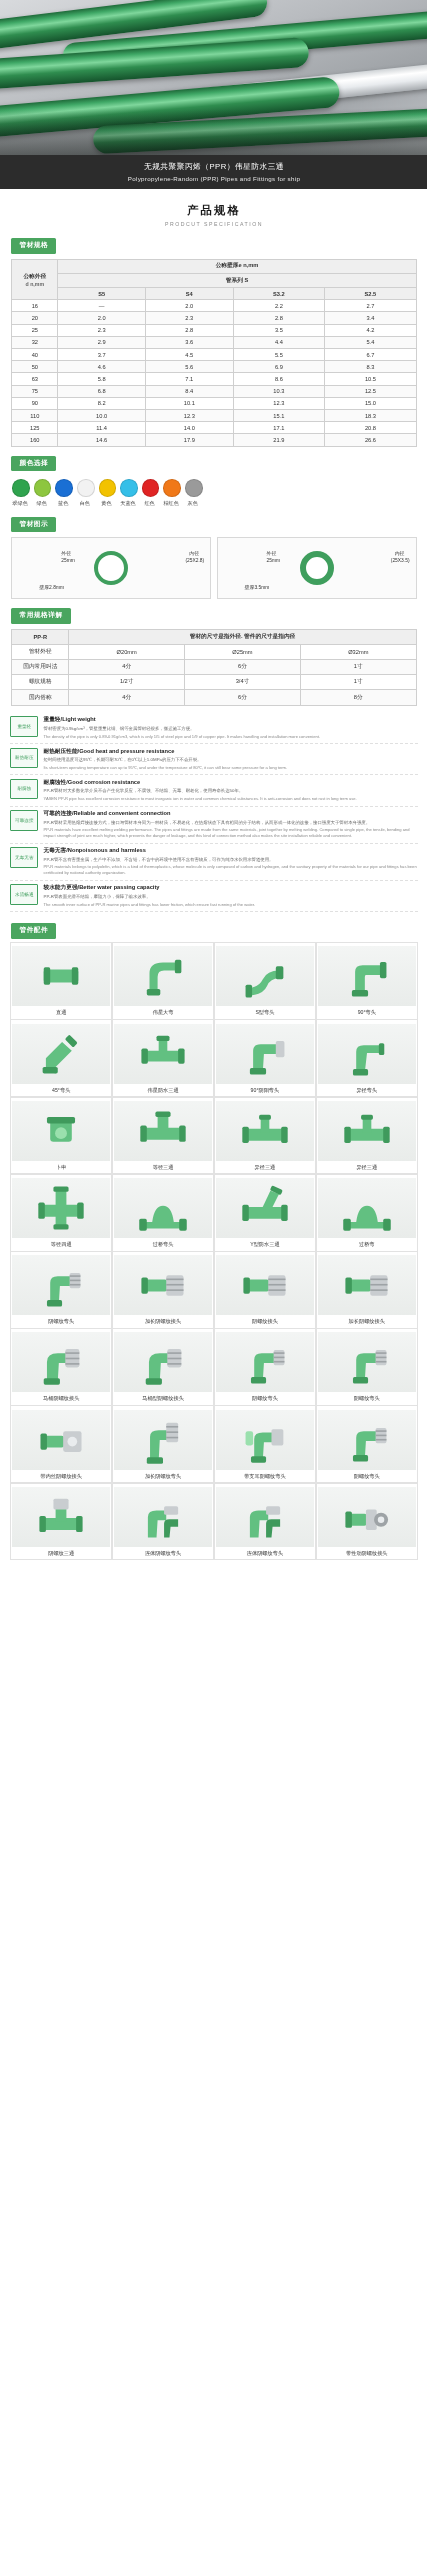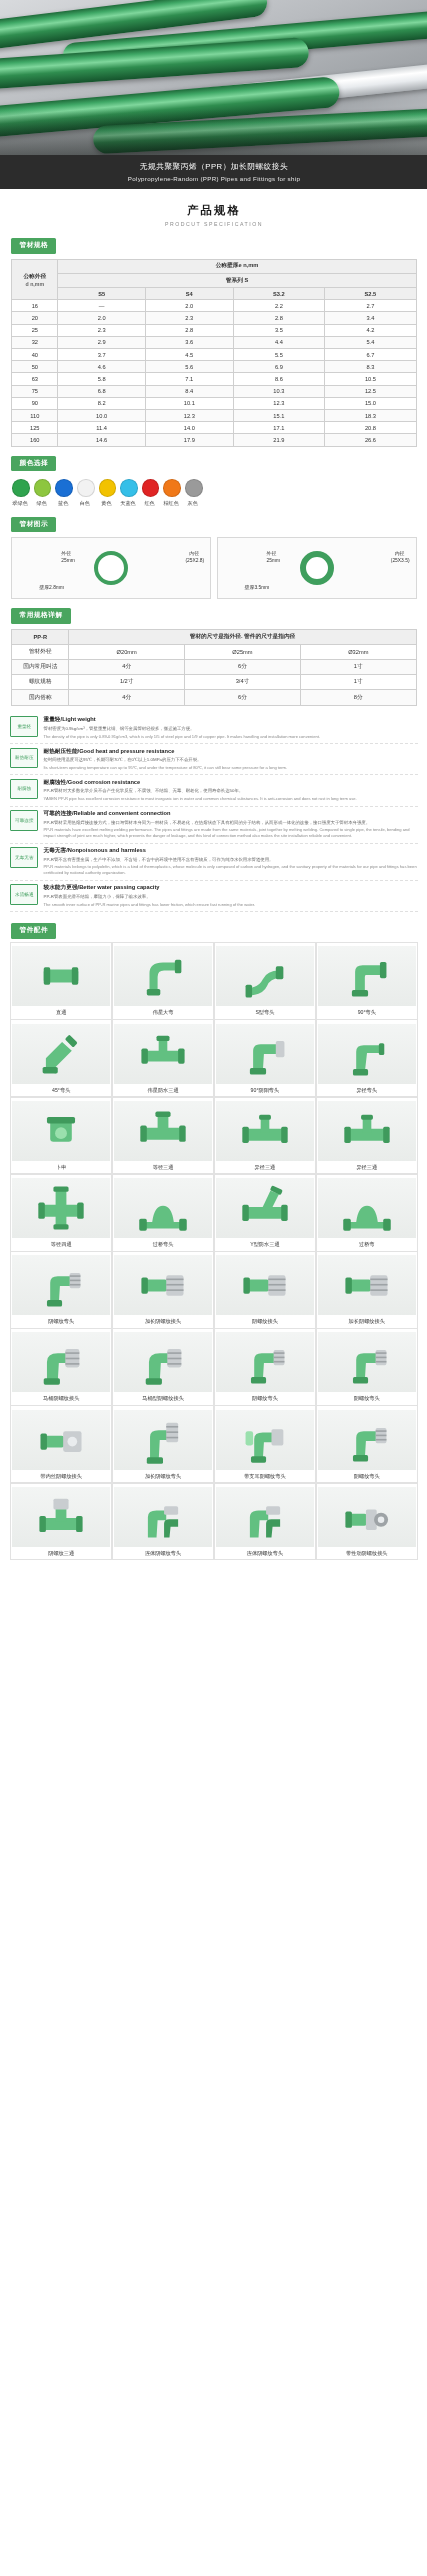--- a/index.html
+++ b/index.html
@@ -156,21 +156,21 @@
     <div class="pipe green" style="left:-20.6px; top:4.1px; width:289px; height:29px; transform:rotate(-7deg);"></div>
     <div class="pipe green" style="left:62px; top:27px; width:381px; height:27px; transform:rotate(-5deg);"></div>
     <div class="pipe green" style="left:-41px; top:49px; width:350px; height:30px; transform:rotate(-4deg);"></div>
     <div class="pipe white" style="left:155px; top:77px; width:309px; height:24px; transform:rotate(-6deg);"></div>
     <div class="pipe green" style="left:-31px; top:92px; width:371px; height:31px; transform:rotate(-5deg);"></div>
     <div class="pipe green" style="left:93px; top:116px; width:392px; height:28px; transform:rotate(-3deg);"></div>
     <div class="hero-shadow"></div>
   </div>
 
   <div class="titlebar">
-    <div class="cn">无规共聚聚丙烯（PPR）加长阴螺纹接头</div>
+    <div class="cn">无规共聚聚丙烯（PPR）伟星防水三通</div>
     <div class="en">Polypropylene-Random (PPR) Pipes and Fittings for ship</div>
   </div>
 
   <div class="spec-head">
     <div class="h1">产品规格</div>
     <div class="h2">PRODCUT SPECIFICATION</div>
   </div>
 
   <div class="band-wrap">
     <span class="band">管材规格</span>

